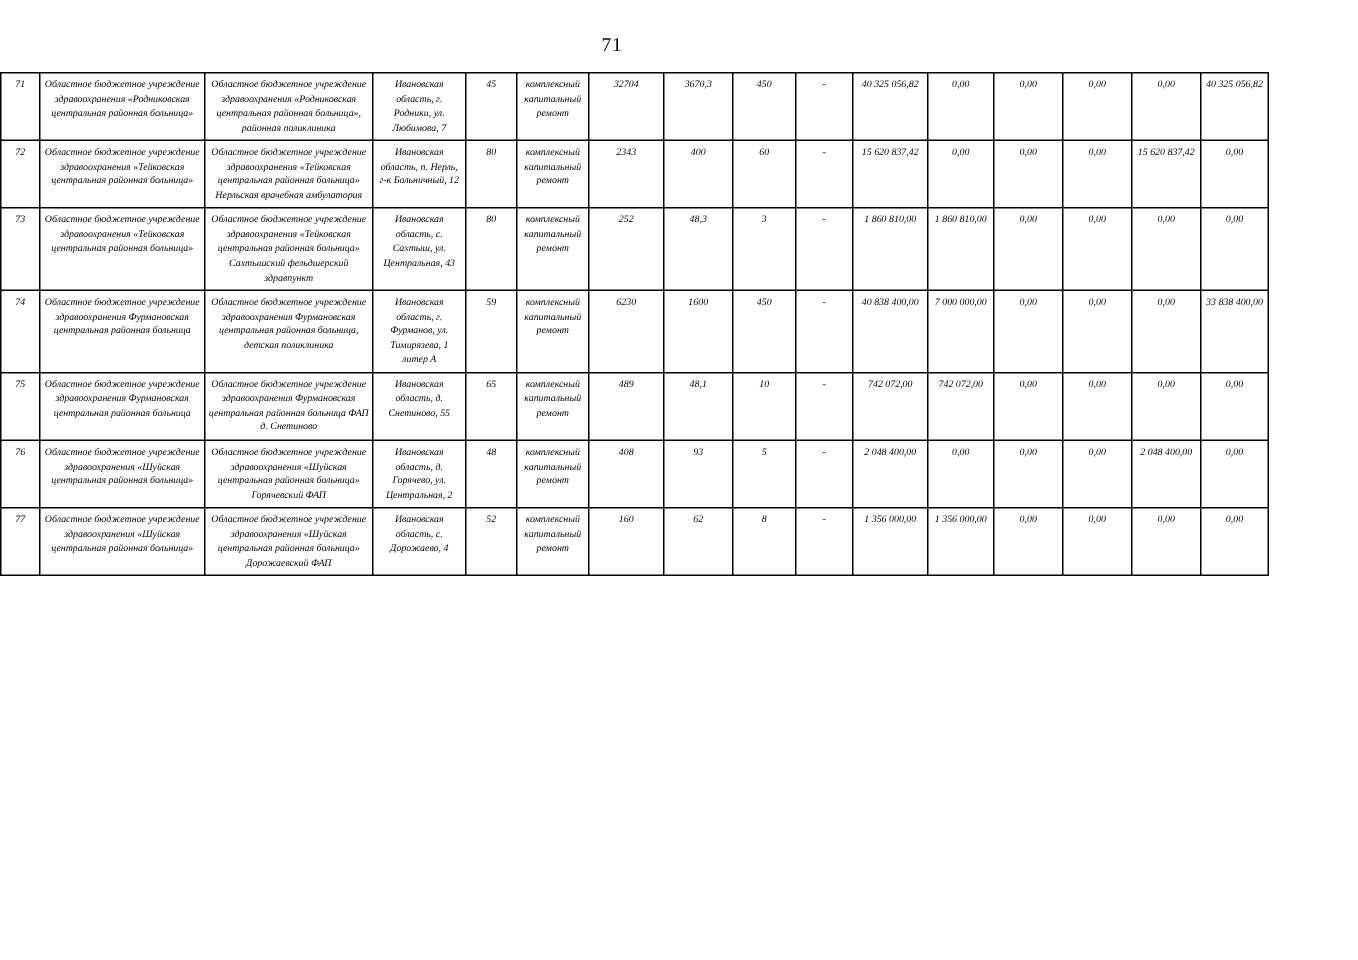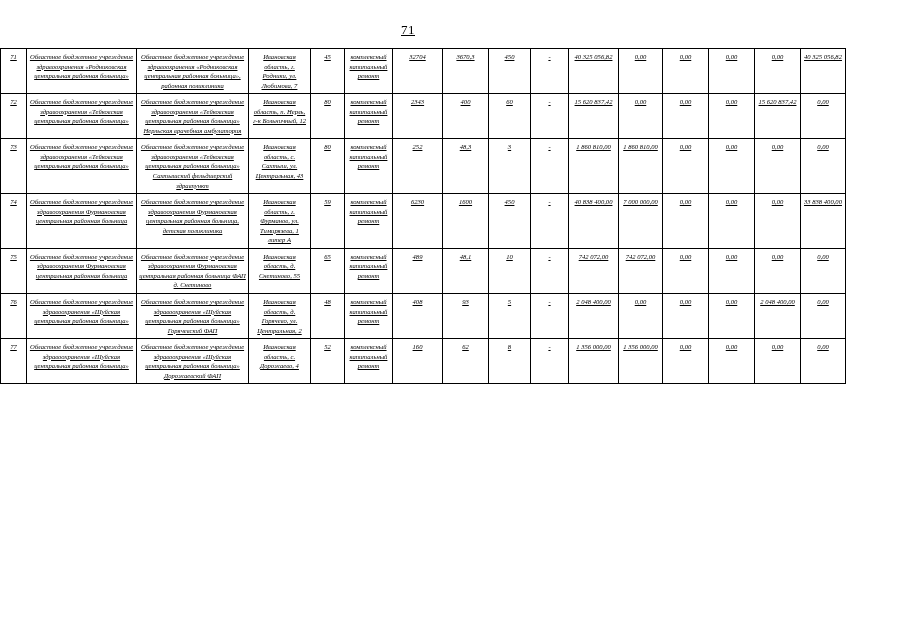--- a/index.html
+++ b/index.html
@@ -12,21 +12,20 @@
     height: 640px;
     font-family: "Liberation Serif", serif;
     color: #000000;
     position: relative;
   }
   .page {
     position: relative;
     width: 816px;
     height: 640px;
     box-sizing: border-box;
-    text-decoration: underline;
   }
   .page-number {
     text-align: center;
     font-size: 13px;
     font-family: "Liberation Serif", serif;
     padding-top: 22px;
     padding-bottom: 10px;
     letter-spacing: 0.5px;
   }
   .table-wrap {

